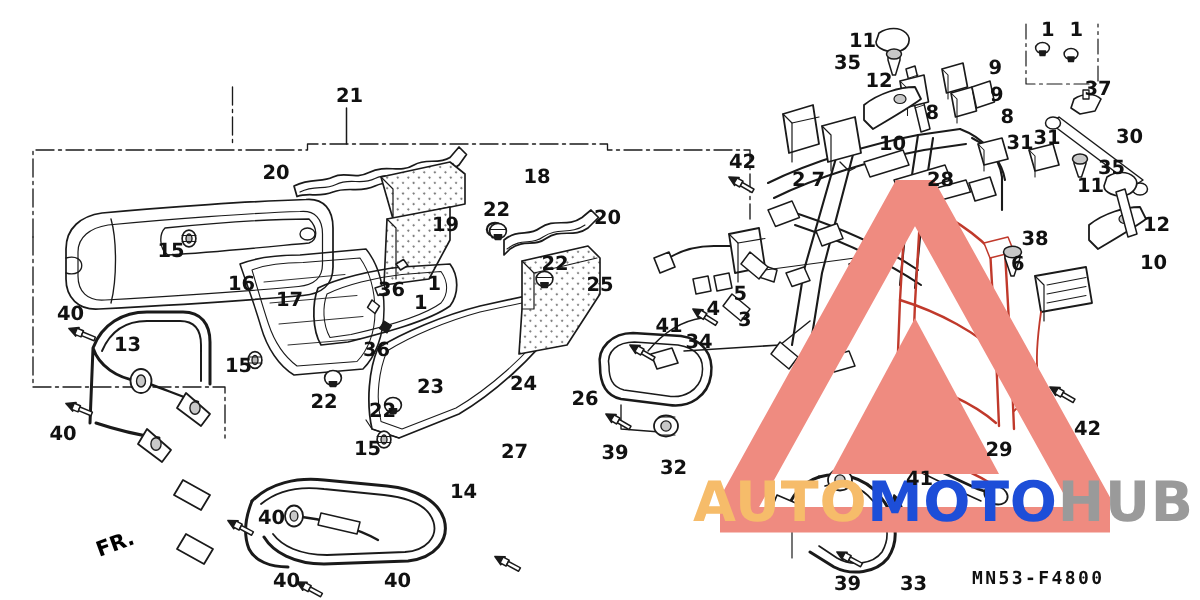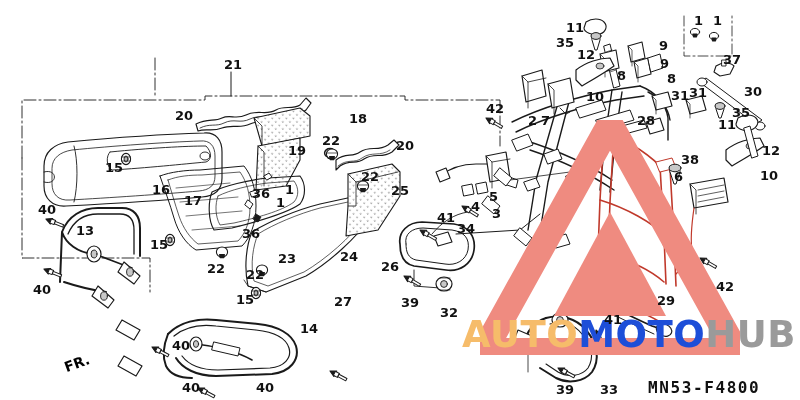--- a/index.html
+++ b/index.html
@@ -17,21 +17,21 @@
   }
   #wm-text .a{color:#f6bc6a;}
   #wm-text .b{color:#1d4ed8;}
   #wm-text .c{color:#9a9a9a;}
   .callout{
     position:absolute;font-family:"DejaVu Sans", sans-serif;font-weight:bold;
     font-size:13px;color:#111;line-height:13px;white-space:nowrap;
   }
   #refno{
     position:absolute;left:648px;top:378px;
-    font-family:"DejaVu Sans Mono", monospace;font-size:16px;font-weight:bold;
+    font-family:"DejaVu Sans Mono", monospace;font-size:12px;font-weight:bold;
     color:#111;letter-spacing:1.6px;white-space:nowrap;
   }
   #fr-label{
     position:absolute;left:62px;top:360px;
     font-family:"DejaVu Sans", sans-serif;font-weight:bold;font-size:14px;color:#000;
     transform:rotate(-20deg);transform-origin:left top;white-space:nowrap;
   }
 </style>
 </head>
 <body>
@@ -402,21 +402,21 @@
       <div class="callout" style="left: 586px; top: 90px;">10</div>
       <div class="callout" style="left: 694px; top: 14px;">1</div>
       <div class="callout" style="left: 713px; top: 14px;">1</div>
       <div class="callout" style="left: 723px; top: 53px;">37</div>
       <div class="callout" style="left: 689px; top: 86px;">31</div>
       <div class="callout" style="left: 671px; top: 89px;">31</div>
       <div class="callout" style="left: 744px; top: 85px;">30</div>
       <div class="callout" style="left: 732px; top: 106px;">35</div>
       <div class="callout" style="left: 718px; top: 118px;">11</div>
       <div class="callout" style="left: 762px; top: 144px;">12</div>
-      <div class="callout" style="left: 637px; top: 114px;">28</div>
+      <div class="callout" style="left: 618px; top: 114px;">28</div>
       <div class="callout" style="left: 681px; top: 153px;">38</div>
       <div class="callout" style="left: 674px; top: 170px;">6</div>
       <div class="callout" style="left: 760px; top: 169px;">10</div>
       <div class="callout" style="left: 657px; top: 294px;">29</div>
       <div class="callout" style="left: 716px; top: 280px;">42</div>
       <div class="callout" style="left: 604px; top: 313px;">41</div>
       <div class="callout" style="left: 556px; top: 383px;">39</div>
       <div class="callout" style="left: 600px; top: 383px;">33</div>
     </div>
 

